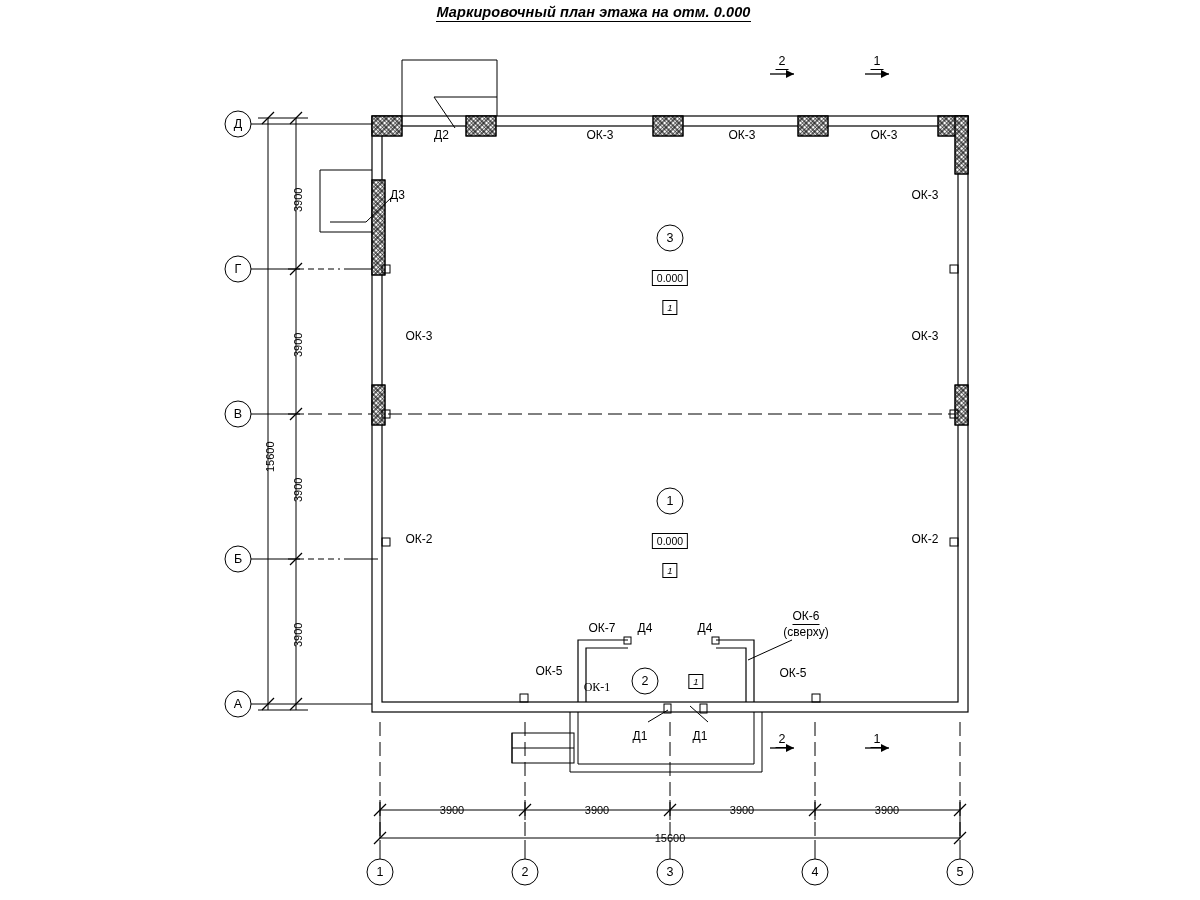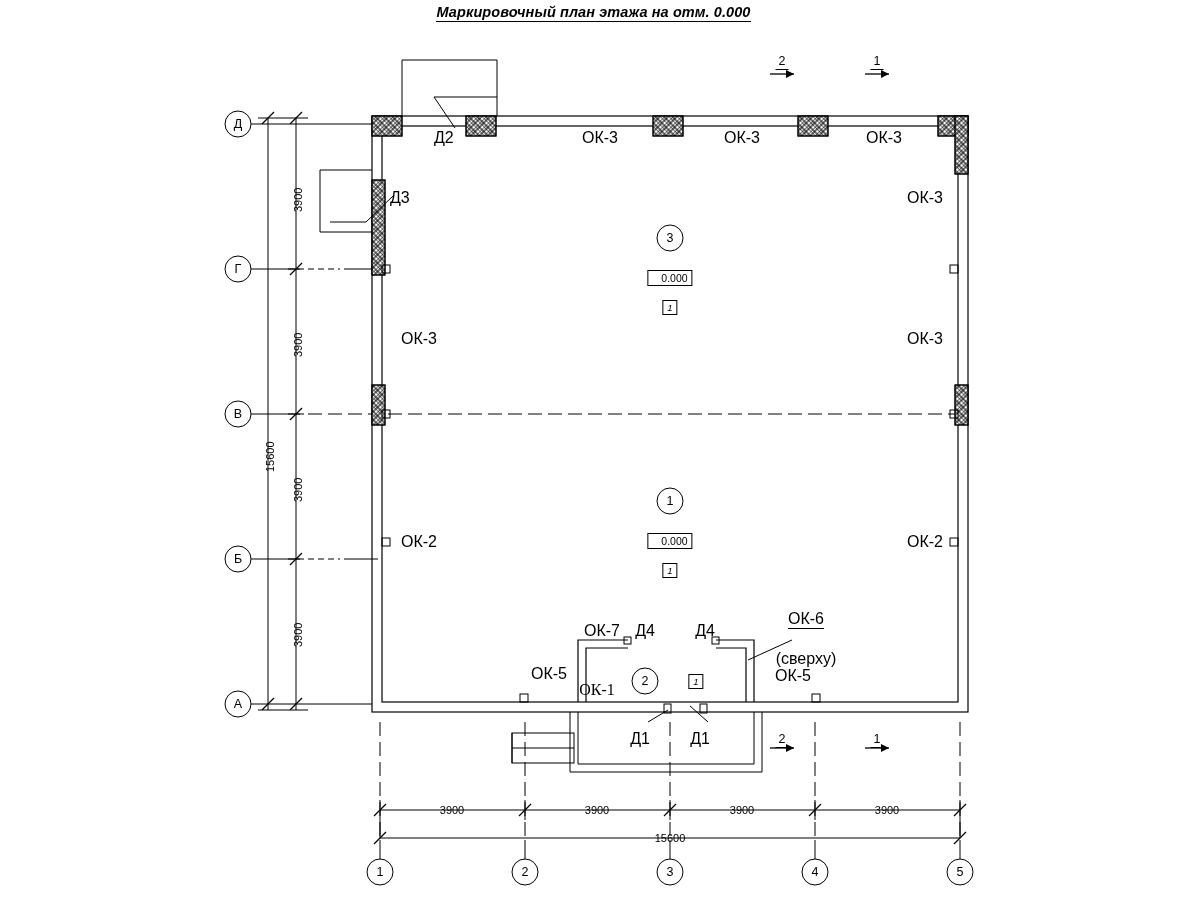--- a/index.html
+++ b/index.html
@@ -33,21 +33,21 @@
     border-bottom: 1.4px solid #000;
     padding-bottom: 1px;
   }
   svg#plan {
     position: absolute;
     left: 0;
     top: 0;
   }
   .lbl {
     position: absolute;
-    font-size: 16px;
+    font-size: 12px;
     white-space: nowrap;
     line-height: 1.12;
   }
   .lbl.dim {
     font-size: 11px;
   }
   .lbl.center {
     text-align: center;
     transform: translateX(-50%);
   }
@@ -70,21 +70,21 @@
     position: absolute;
     font-size: 12.5px;
     width: 26px;
     text-align: center;
     transform: translate(-50%, -50%);
   }
   .elev-box {
     position: absolute;
     font-size: 10.5px;
     border: 1px solid #000;
-    padding: 1px 4px 1px 13px;
+    padding: 1px 4px 1px 4px;
     background: #fff;
     transform: translateX(-50%);
   }
   .sect-num {
     position: absolute;
     font-size: 12.5px;
     transform: translateX(-50%);
   }
   .sect-num.ul span {
     border-bottom: 1.2px solid #000;
@@ -318,15 +318,15 @@
   <div class="lbl center" style="left:602px; top:622px;">ОК-7</div>
   <div class="lbl center" style="left:645px; top:622px;">Д4</div>
   <div class="lbl center" style="left:705px; top:622px;">Д4</div>
   <div class="lbl center" style="left:549px; top:665px;">ОК-5</div>
   <div class="lbl center" style="left:597px; top:681px;font-family:Liberation Serif, serif;">ОК-1</div>
   <div class="lbl center" style="left:793px; top:667px;">ОК-5</div>
   <div class="lbl center" style="left:640px; top:730px;">Д1</div>
   <div class="lbl center" style="left:700px; top:730px;">Д1</div>
 
   <div class="lbl center ul" style="left:806px; top:610px;text-align:center;"><span>ОК-6</span></div>
-  <div class="lbl center" style="left:806px; top:626px;margin-top:24px;">(сверху)</div>
+  <div class="lbl center" style="left:806px; top:626px;">(сверху)</div>
 
 </div>
 
 </body></html>

